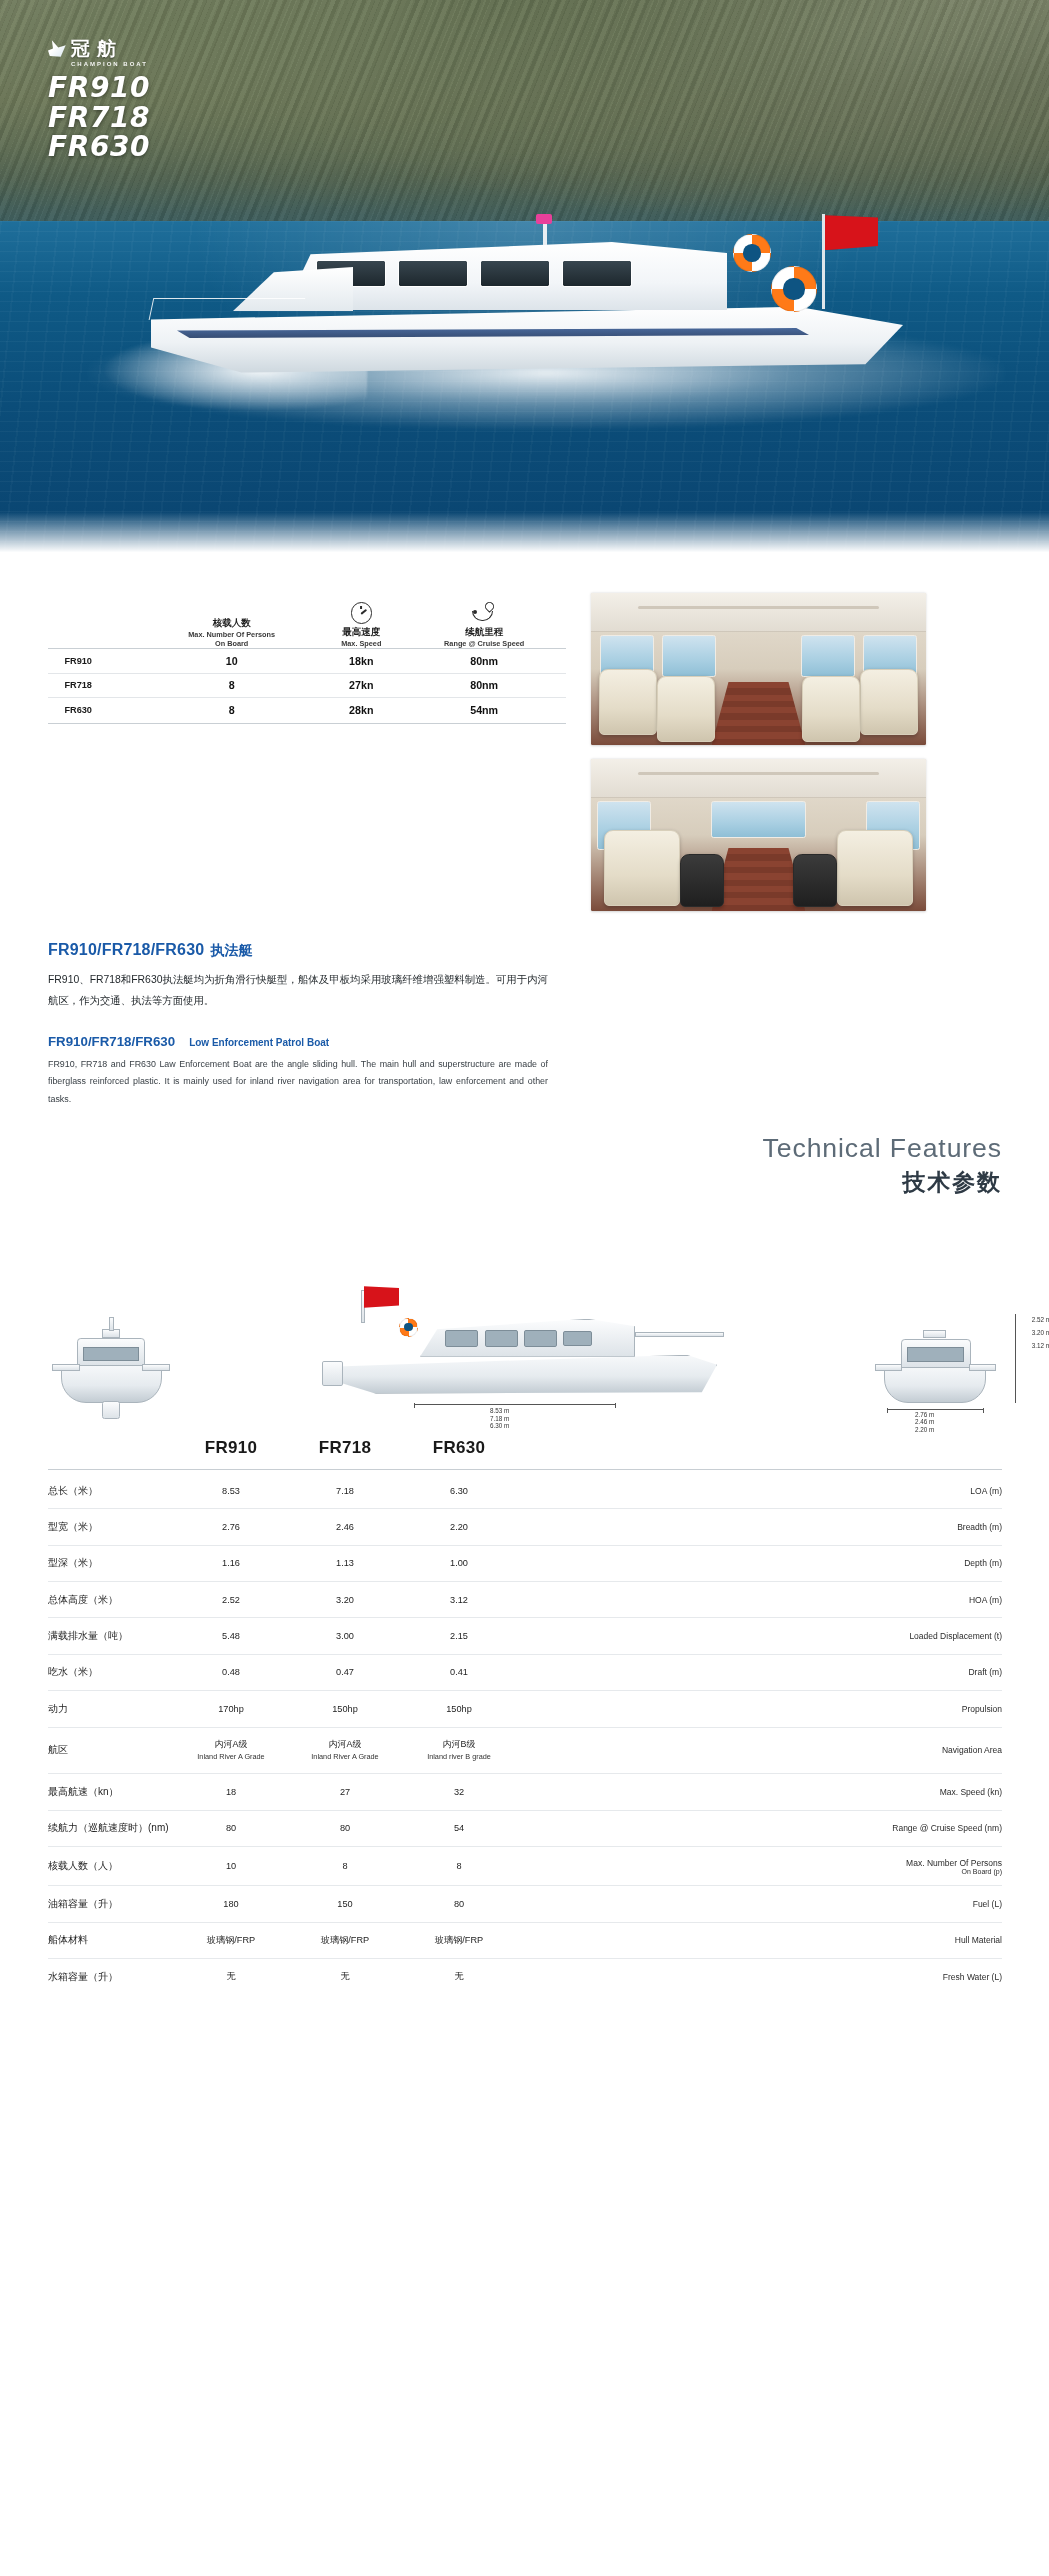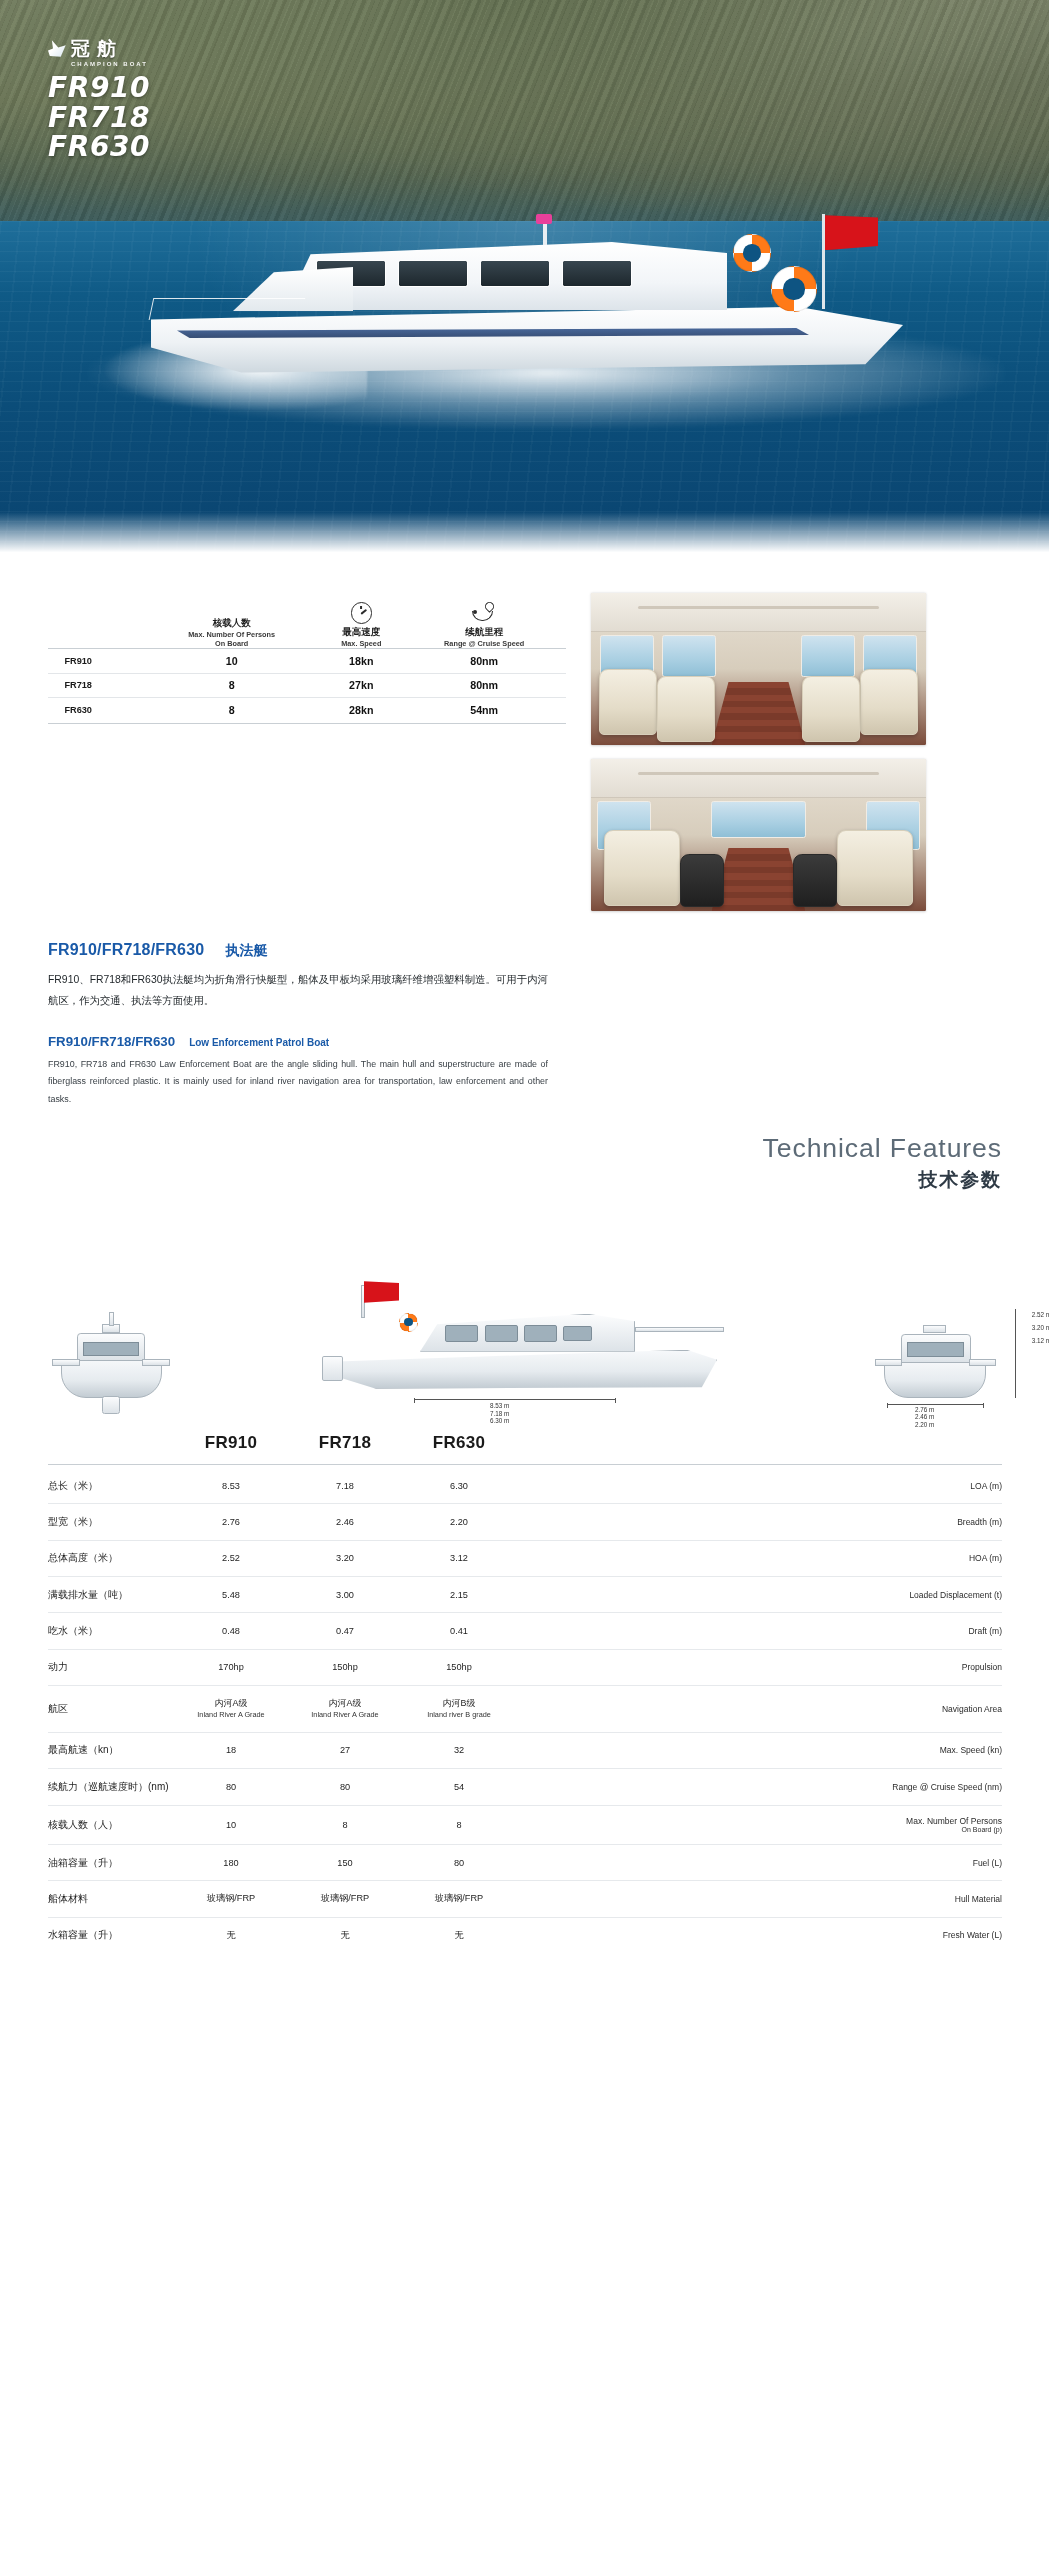--- a/index.html
+++ b/index.html
@@ -250,42 +250,42 @@
     box-shadow:0 1.9px 3.8px rgba(0,0,0,.22);
     border:0.6px solid #d8cfba;
   }
   .seat.dark{ background:linear-gradient(180deg,#3b3b3b,#1f1f1f); border-color:#2a2a2a; }
 
   
   .copy{ padding:16.4px 48px 0 48px; width:569px; }
   .copy h2{
     font-size:16px; color:#1a5aa8; margin:14px 0 10px 0; font-weight:700; letter-spacing:0.2px;
   }
-  .copy h2 .sub{ font-weight:700; font-size:14px; margin-left:21px; color:#1a5aa8; }
+  .copy h2 .sub{ font-weight:700; font-size:14px; margin-left:6px; color:#1a5aa8; }
   .copy p.cn{
     font-size:10.4px; line-height:2.0; color:#1e2428; margin:0 0 6.3px 0;
     text-align:justify; width:500px;
   }
   .copy h3{
     font-size:13.3px; color:#1a5aa8; margin:21.5px 0 7.6px 0; font-weight:700;
   }
   .copy h3 .sub-en{ font-size:10px; margin-left:14px; font-weight:700; }
   .copy p.en{
     font-size:8.9px; line-height:1.95; color:#3a4147; margin:0; text-align:justify; width:500px;
   }
 
   
   .tech-head{
     padding:25px 48px 0 24px; text-align:right;
   }
   .tech-head .en{
     font-size:26.6px; color:#5d6b77; font-weight:400; letter-spacing:0.9px;
   }
   .tech-head .cn{
-    font-size:19px; color:#2e3a45; font-weight:700; margin-top:2.5px; letter-spacing:1.9px;
+    font-size:23px; color:#2e3a45; font-weight:700; margin-top:2.5px; letter-spacing:1.9px;
   }
 
   
   .drawings{
     position:relative; height:209px; margin-top:25px; padding:0 48px;
     display:flex; align-items:flex-end; justify-content:space-between;
   }
   .dw{ position:relative; }
   .dw-front{ width:126px; height:152px; }
   .dw-side{ width:443px; height:152px; }
@@ -571,20 +571,27 @@
           <td class="c-en"><span>L</span><span>OA (m)</span></td>
         </tr>
         <tr>
           <td class="c-cn">型宽（米）</td>
           <td class="c-v">2.76</td>
           <td class="c-v">2.46</td>
           <td class="c-v">2.20</td>
           <td class="c-en">Breadth (m)</td>
         </tr>
         <tr>
+          <td class="c-cn">型深（米）</td>
+          <td class="c-v">1.16</td>
+          <td class="c-v">1.13</td>
+          <td class="c-v">1.00</td>
+          <td class="c-en">Depth (m)</td>
+        </tr>
+        <tr>
           <td class="c-cn">总体高度（米）</td>
           <td class="c-v">2.52</td>
           <td class="c-v">3.20</td>
           <td class="c-v">3.12</td>
           <td class="c-en"><span>H</span><span>OA (m)</span></td>
         </tr>
         <tr>
           <td class="c-cn">满载排水量（吨）</td>
           <td class="c-v">5.48</td>
           <td class="c-v">3.00</td>

